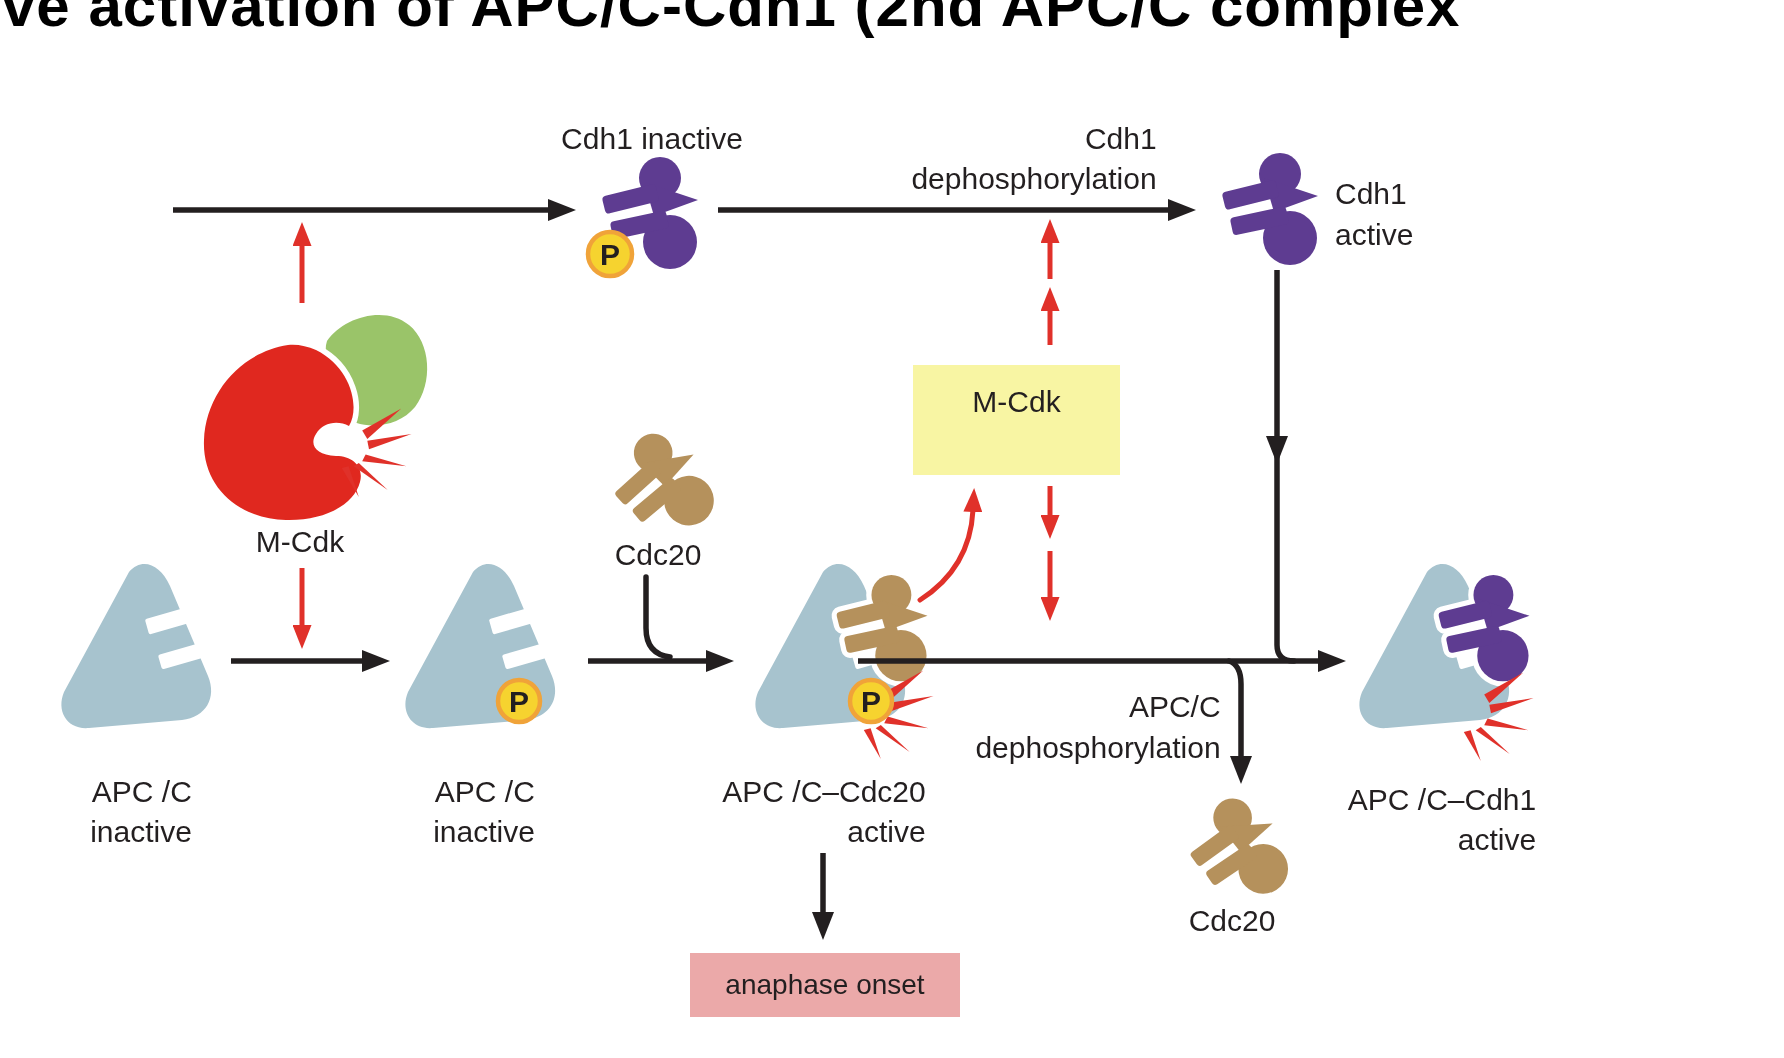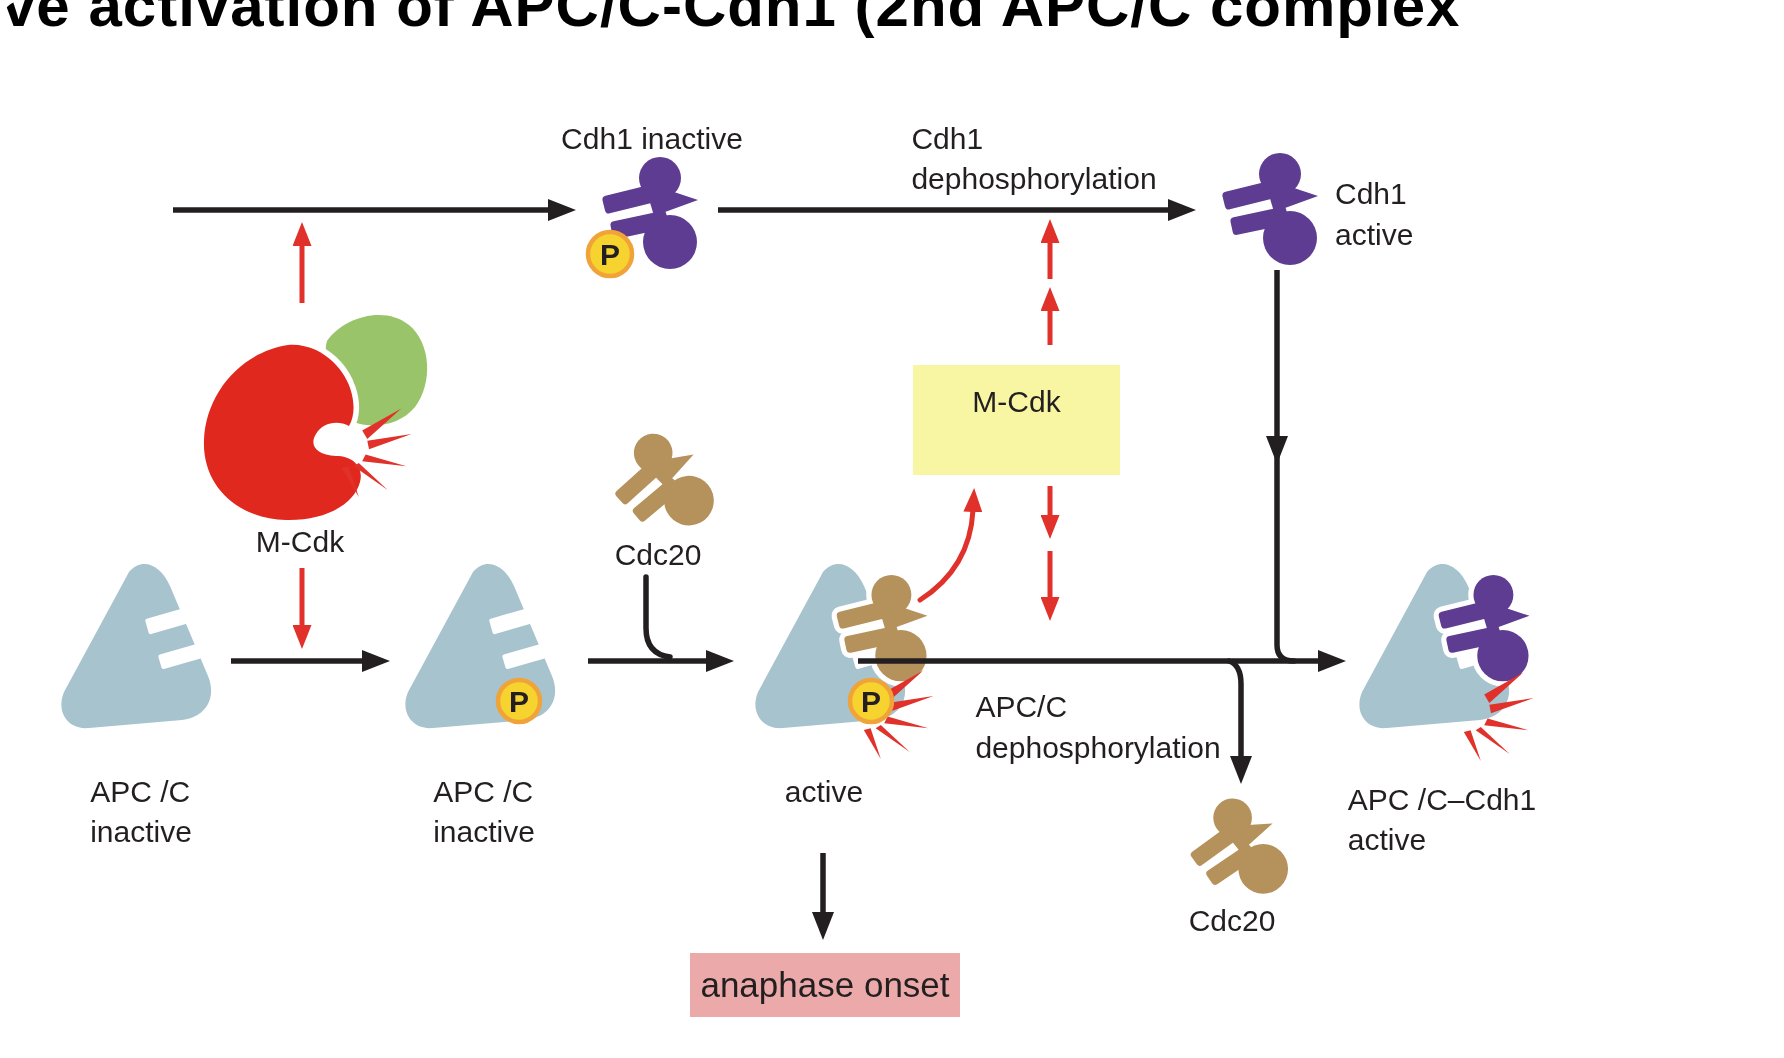--- a/index.html
+++ b/index.html
@@ -1,28 +1,28 @@
 <!DOCTYPE html>
 <html><head>
 <meta charset="utf-8">
 <style>
   html,body{margin:0;padding:0;background:#fff;}
   .stage{position:relative;width:1784px;height:1058px;background:#fff;overflow:hidden;
-         font-family:"Liberation Sans",sans-serif;color:#231f20;border-radius:24px;}
+         font-family:"Liberation Sans",sans-serif;color:#231f20;}
   .title{position:absolute;left:2px;top:-29px;font-size:60px;font-weight:700;
          letter-spacing:1px;white-space:nowrap;color:#000;}
-  .lbl{position:absolute;transform:translateX(-50%);text-align:left;
+  .lbl{position:absolute;transform:translateX(-50%);text-align:right;
        font-size:30px;line-height:40px;white-space:nowrap;color:#231f20;}
   .lbl-left{position:absolute;text-align:left;font-size:30px;line-height:41px;
        white-space:nowrap;color:#231f20;}
   .notebox{position:absolute;text-align:center;font-size:30px;color:#231f20;}
   .box-yellow{left:913px;top:365px;width:207px;height:110px;background:#f8f5a3;
        line-height:37px;padding-top:18px;box-sizing:border-box;}
   .box-pink{left:690px;top:953px;width:270px;height:64px;background:#eba9a9;
-       line-height:64px;font-size:35px;}
+       line-height:64px;font-size:28px;}
   svg.art{position:absolute;left:0;top:0;}
   .k{stroke:#231f20;stroke-width:5.5;fill:none;}
   .r{stroke:#e0312a;stroke-width:5;fill:none;}
   .rd{stroke-linecap:round;}
   .halo{fill:#fff;stroke:#fff;stroke-width:11;stroke-linejoin:round;}
   .pcirc{fill:#f6d32f;stroke:#f0a339;stroke-width:4.5;}
   .ptext{font:bold 30px "Liberation Sans",sans-serif;fill:#231f20;text-anchor:middle;}
 </style>
 </head>
 <body>
@@ -156,20 +156,21 @@
     <div>APC /C</div>
     <div>inactive</div>
   </div>
 
   <div class="lbl" style="left:484px;top:772px">
     <div>APC /C</div>
     <div>inactive</div>
   </div>
 
   <div class="lbl" style="left:824px;top:772px">
+    <div>APC /C–Cdc20</div>
     <div>active</div>
   </div>
 
   <div class="lbl" style="left:1098px;top:686px;line-height:41px">
     <div>APC/C</div>
     <div>dephosphorylation</div>
   </div>
 
   <div class="lbl" style="left:1442px;top:780px">
     <div>APC /C–Cdh1</div>

